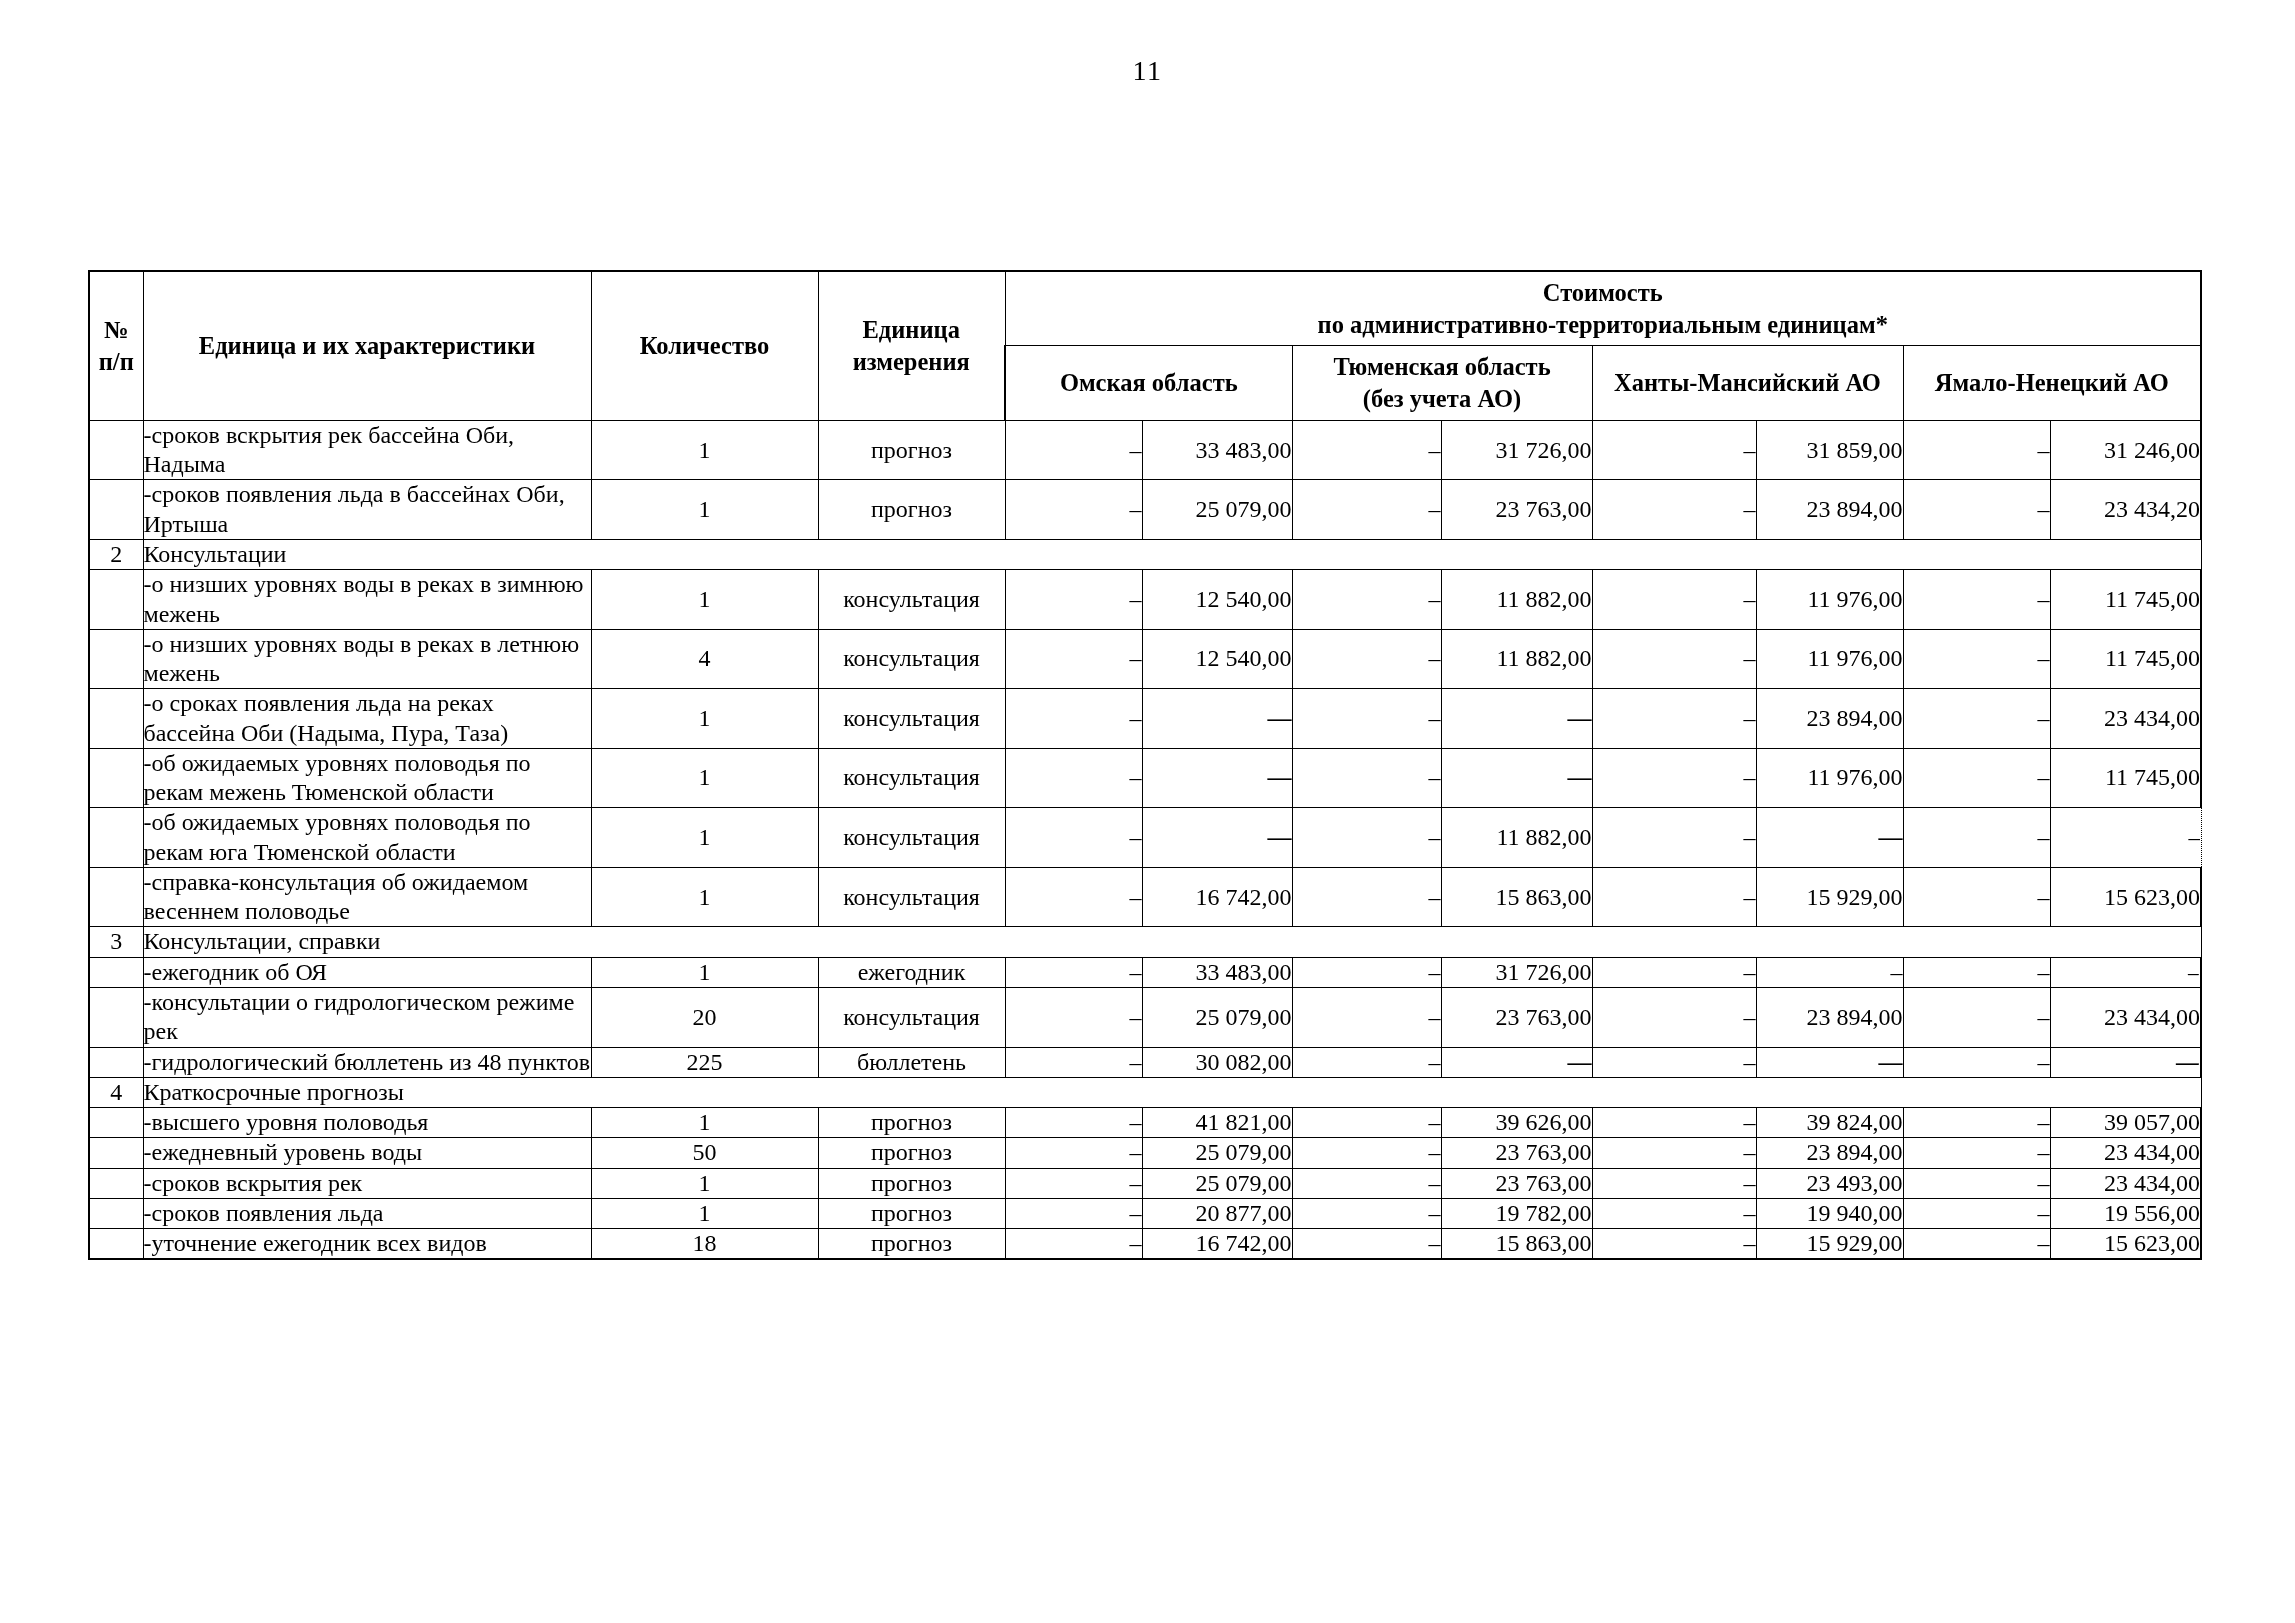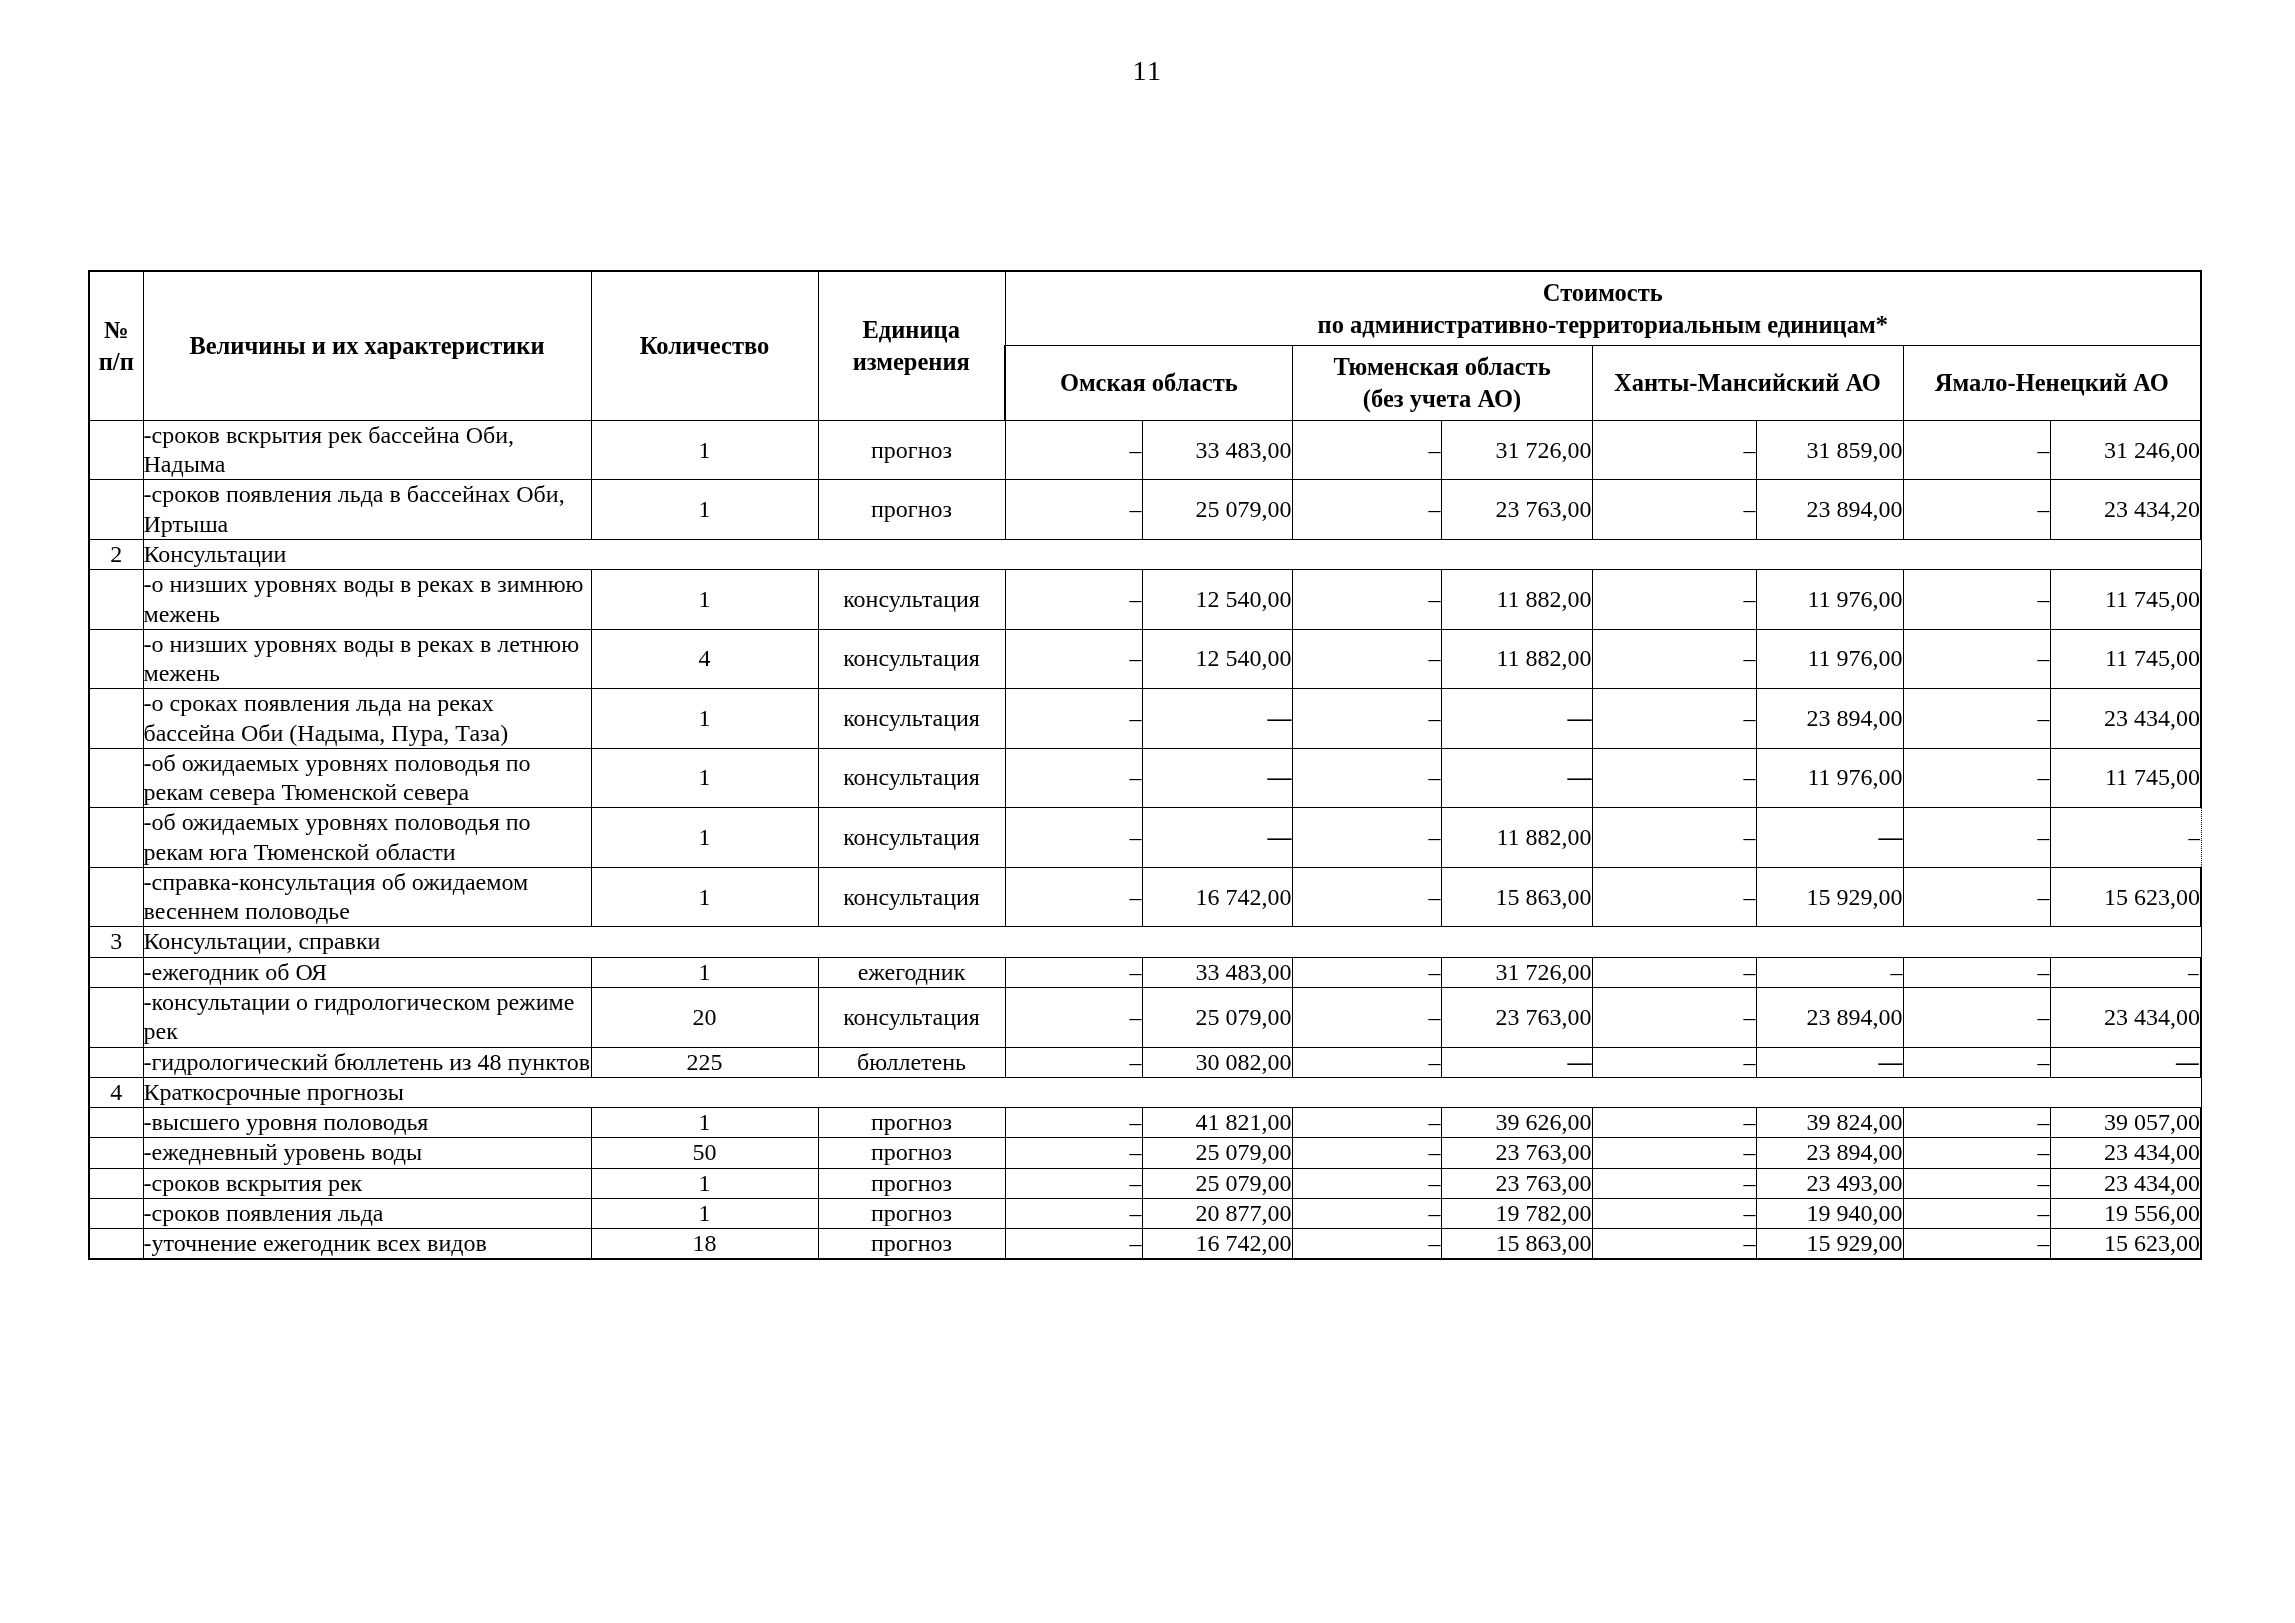--- a/index.html
+++ b/index.html
@@ -94,21 +94,21 @@
       <col style="width:151px">
     <col style="width:164px">
       <col style="width:147px">
     <col style="width:147px">
       <col style="width:151px">
   </colgroup>
   <thead>
     <tr>
       <th rowspan="2">№
 п/п</th>
-      <th rowspan="2">Величины и их характеристики</th>
+      <th rowspan="2">Единица и их характеристики</th>
       <th rowspan="2">Количество</th>
       <th rowspan="2">Единица
 измерения</th>
       <th colspan="8">Стоимость
 по  административно-территориальным единицам*</th>
     </tr>
     <tr>
       <th colspan="2">Омская область</th>
       <th colspan="2">Тюменская область
 (без учета АО)</th>
@@ -186,21 +186,21 @@
         <td class="sub-right bold-dash">—</td>
         <td class="sub-left">–</td>
         <td class="sub-right bold-dash">—</td>
         <td class="sub-left">–</td>
         <td class="sub-right">23 894,00</td>
         <td class="sub-left">–</td>
         <td class="sub-right col-last">23 434,00</td>
       </tr>
       <tr>
         <td class="num-cell"></td>
-        <td class="label-cell">-об ожидаемых уровнях половодья по рекам севера Тюменской севера</td>
+        <td class="label-cell">-об ожидаемых уровнях половодья по рекам межень Тюменской области</td>
         <td class="qty-cell">1</td>
         <td class="unit-cell">консультация</td>
         <td class="sub-left">–</td>
         <td class="sub-right bold-dash">—</td>
         <td class="sub-left">–</td>
         <td class="sub-right bold-dash">—</td>
         <td class="sub-left">–</td>
         <td class="sub-right">11 976,00</td>
         <td class="sub-left">–</td>
         <td class="sub-right col-last">11 745,00</td>

